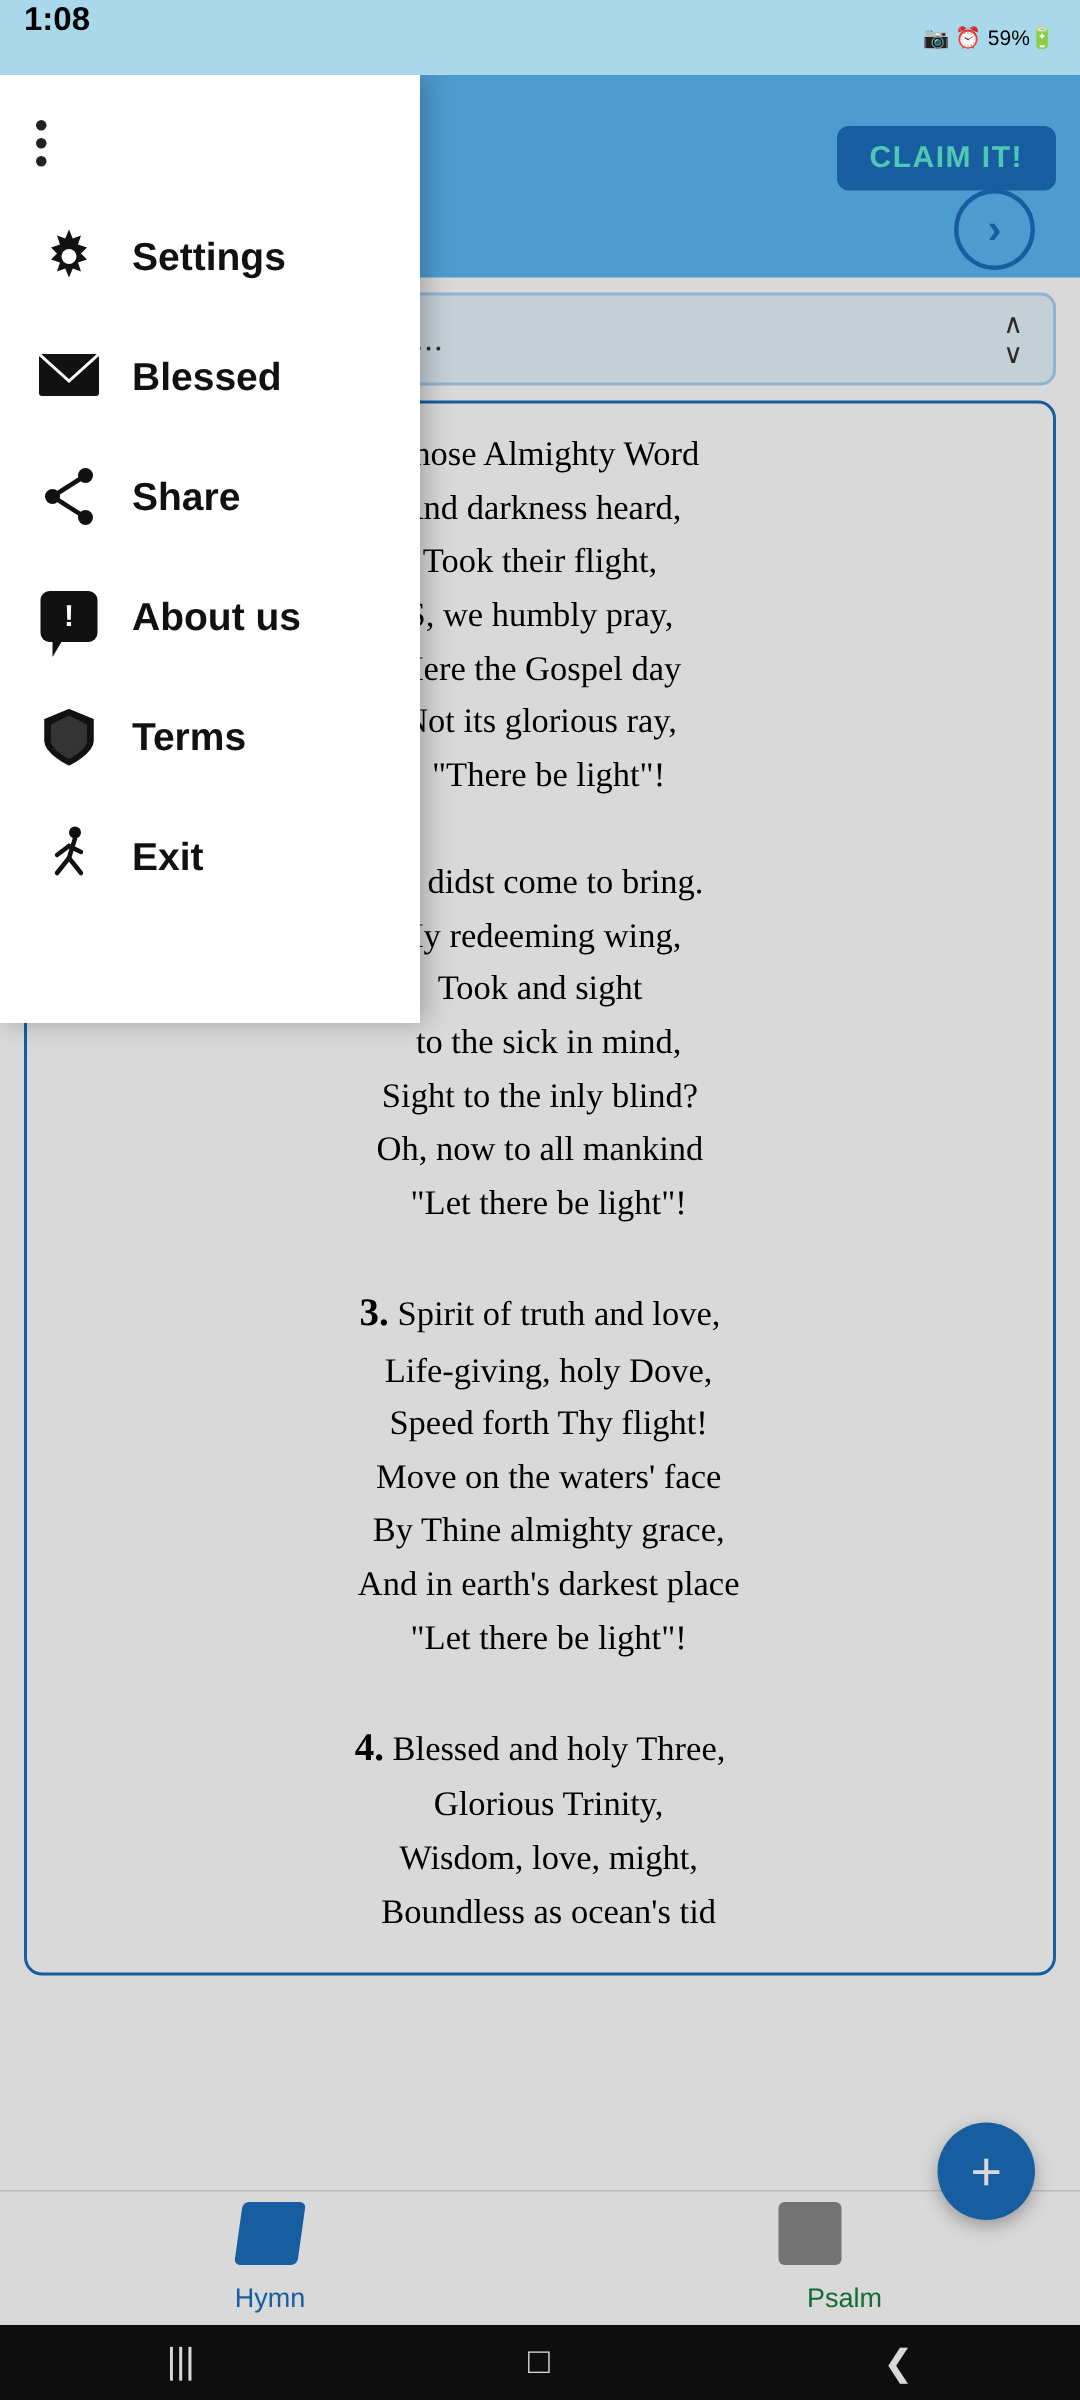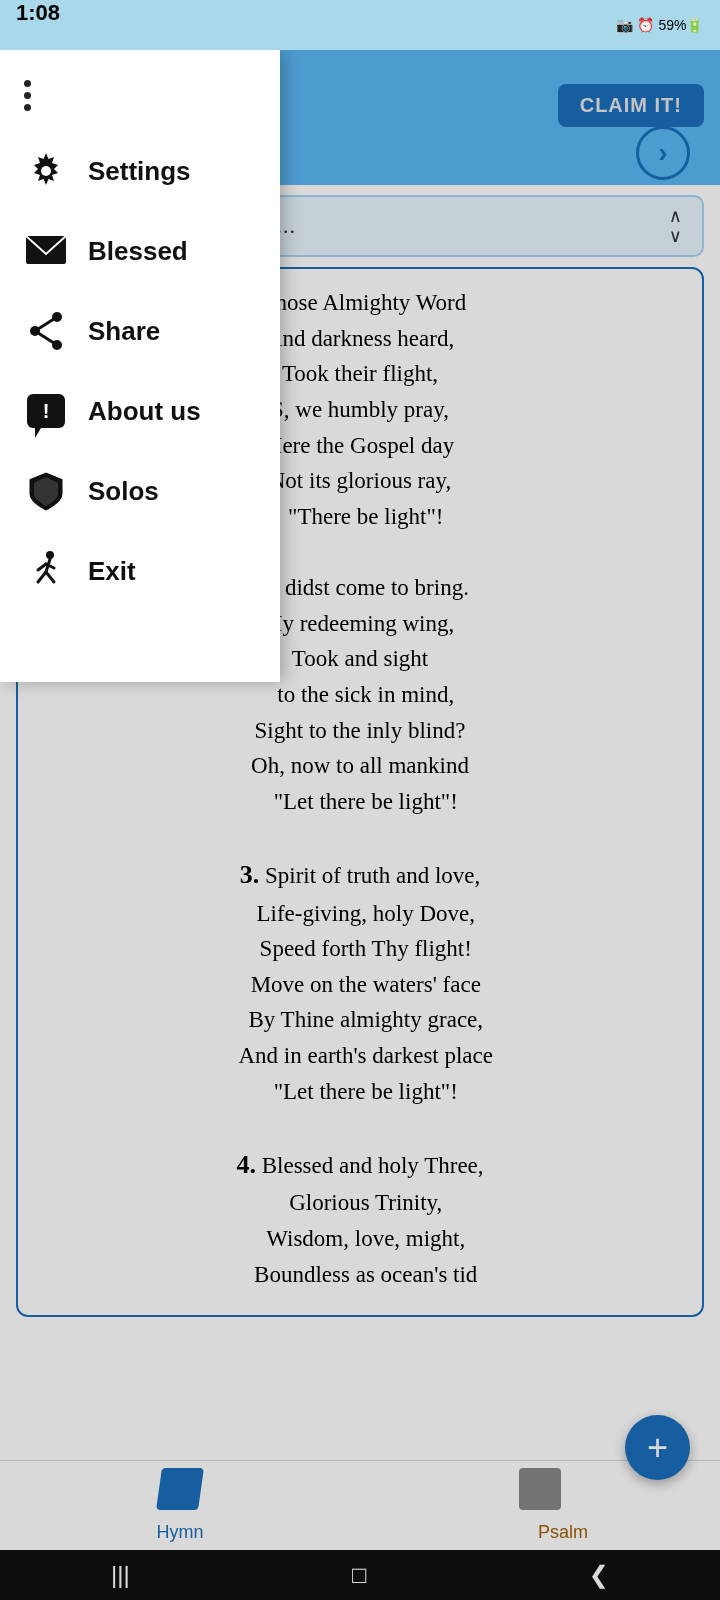--- a/index.html
+++ b/index.html
@@ -58,21 +58,21 @@
     .header-title {
       font-size: 22px;
       font-style: italic;
       font-weight: bold;
       color: #222;
       letter-spacing: 1px;
       font-family: 'Georgia', serif;
     }
     .claim-btn {
       background: #1a6fbd;
-      color: #e5e5e5;
+      color: #5eead4;
       font-size: 20px;
       font-weight: bold;
       border: none;
       border-radius: 8px;
       padding: 10px 22px;
       cursor: pointer;
       letter-spacing: 1px;
       margin-top: 40px;
     }
 
@@ -210,21 +210,21 @@
       height: 42px;
       background: #888;
       border-radius: 4px;
     }
     .nav-label-active {
       font-size: 18px;
       color: #1a6fbd;
     }
     .nav-label-inactive {
       font-size: 18px;
-      color: #a16207;
+      color: #15803d;
       margin-left: 46px;
     }
 
     
     .system-nav {
       position: absolute;
       bottom: 0;
       left: 0;
       width: 720px;
       height: 50px;
@@ -475,21 +475,21 @@
 
     <div class="menu-item">
       <div class="menu-icon">
         <svg width="38" height="42" viewBox="0 0 38 42" xmlns="http://www.w3.org/2000/svg">
           <path d="M19 2 L36 9 L36 24 C36 33 19 41 19 41 C19 41 2 33 2 24 L2 9 Z" fill="#111"></path>
           <path d="M19 2 L36 9 L36 24 C36 33 19 41 19 41 C19 41 2 33 2 24 L2 9 Z" fill="none" stroke="#fff" stroke-width="1"></path>
 
           <path d="M19 7 L31 13 L31 24 C31 30 19 36 19 36 C19 36 7 30 7 24 L7 13 Z" fill="#fff" fill-opacity="0.15"></path>
         </svg>
       </div>
-      <span class="menu-label">Solos</span>
+      <span class="menu-label">Terms</span>
     </div>
 
     <div class="menu-item">
       <div class="menu-icon">
         <svg width="36" height="42" viewBox="0 0 36 42" xmlns="http://www.w3.org/2000/svg">
 
           <circle cx="22" cy="5" r="4" fill="#111"></circle>
           <line x1="22" y1="9" x2="18" y2="22" stroke="#111" stroke-width="3" stroke-linecap="round"></line>
           <line x1="18" y1="22" x2="10" y2="32" stroke="#111" stroke-width="3" stroke-linecap="round"></line>
           <line x1="18" y1="22" x2="26" y2="32" stroke="#111" stroke-width="3" stroke-linecap="round"></line>

